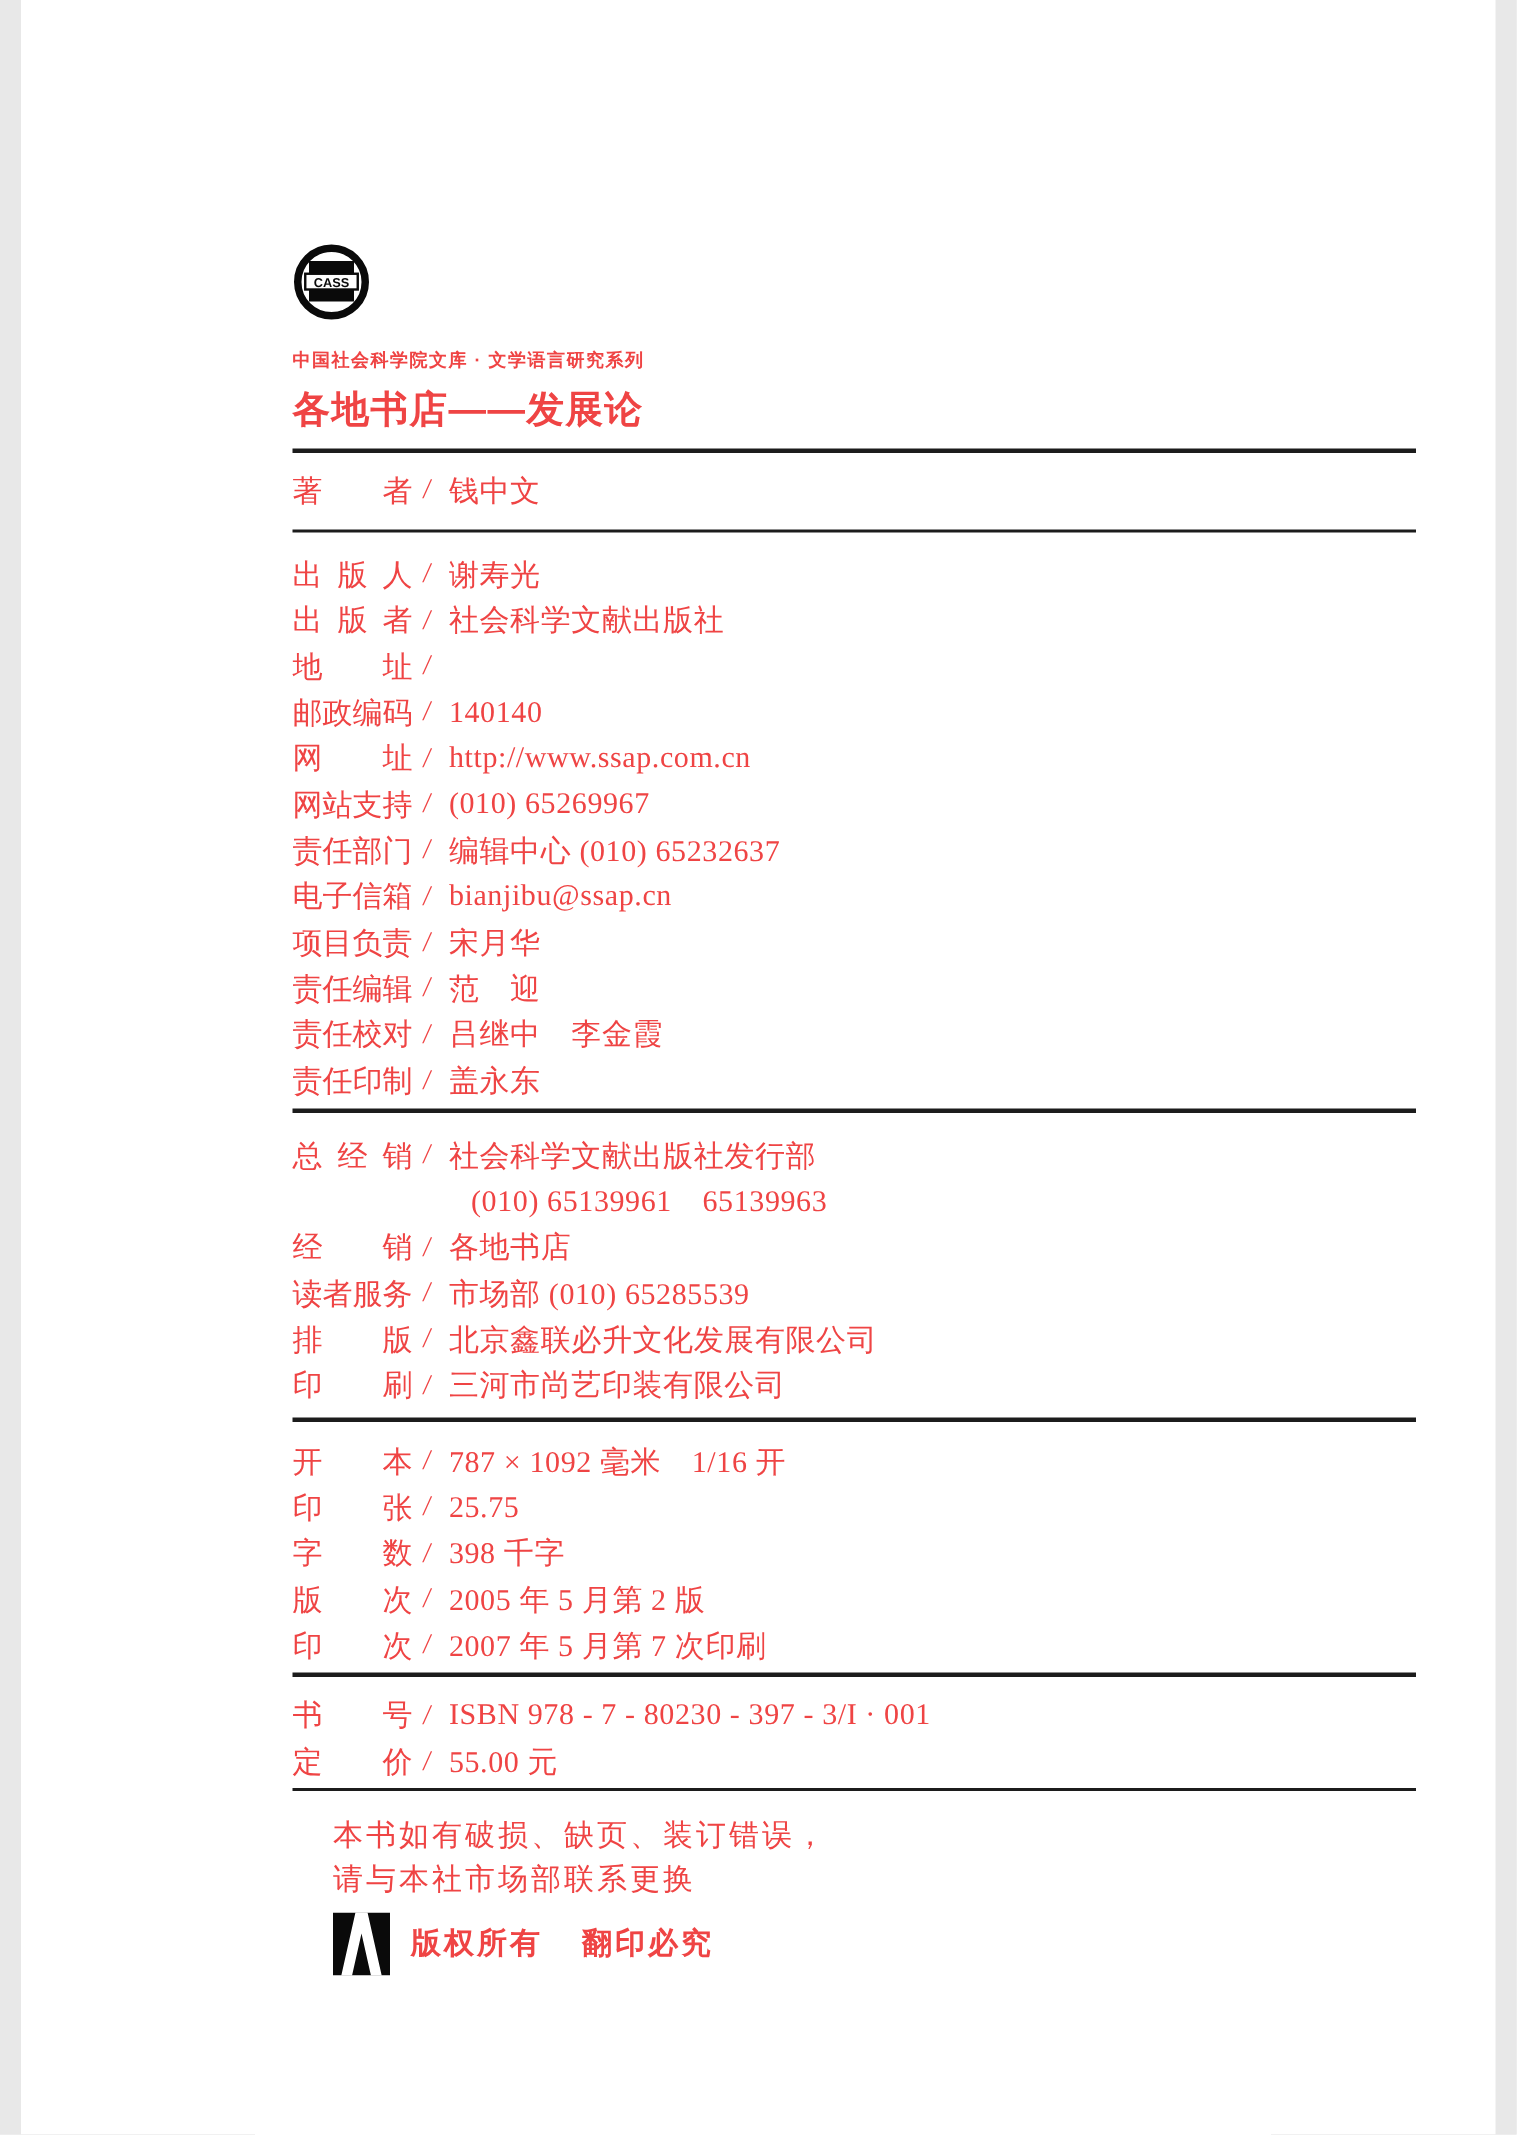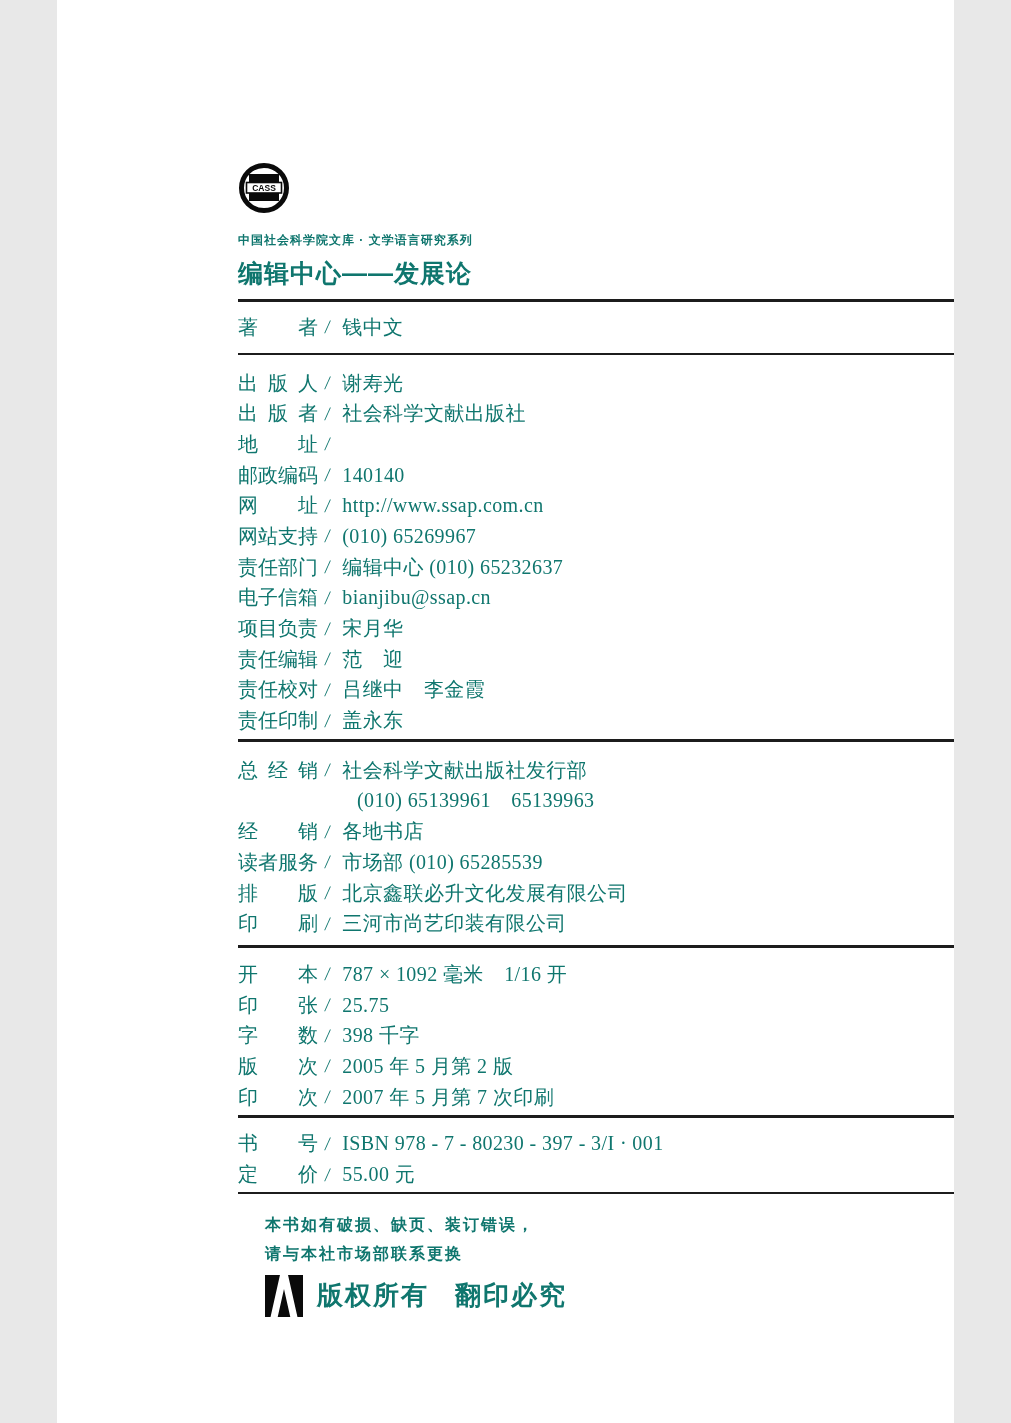--- a/index.html
+++ b/index.html
@@ -1,23 +1,23 @@
 <!DOCTYPE html>
 <html><head>
 <meta charset="utf-8">
 <style>
   * { margin: 0; padding: 0; box-sizing: border-box; }
   html, body { background: #e8e8e8; }
   body { font-family: "Liberation Serif", serif; }
   .sheet {
     position: relative;
-    width: 897px;
+    width: 983px;
     height: 1423px;
     background: #ffffff;
-    color: #0f766e;
+    color: #ef4444;
     overflow: hidden;
     margin: 0 auto;
   }
   .content {
     position: absolute;
     left: 181px;
     top: 162px;
     width: 749px;
   }
   
@@ -71,36 +71,36 @@
     margin: 0 12px 0 7px;
     font-size: 19px;
     transform: skewX(-6deg);
   }
   .row .value { letter-spacing: 0.4px; text-align: center; }
   .row.cont { padding-left: 119px; }
   
   .footer { padding: 16px 0 0 27px; }
   .footer .note {
     font-family: "Liberation Sans", sans-serif;
-    font-weight: 700;
-    font-size: 16px;
+    font-weight: 400;
+    font-size: 20px;
     letter-spacing: 2px;
     height: 29px; line-height: 29px;
     white-space: nowrap;
   }
   .copyright-line {
     margin-top: 7px;
     display: flex;
     align-items: center;
   }
   .a-mark { display: block; width: 38px; height: 42px; flex: none; }
   .copyright-text {
     font-family: Liberation Sans, sans-serif;
     font-weight: bold;
-    font-size: 26px;
+    font-size: 20px;
     letter-spacing: 2px;
     margin-left: 14px;
     white-space: nowrap;
   }
   .copyright-text .gap { margin-left: 26px; }
 </style>
 </head>
 <body>
 
 <div class="sheet">
@@ -108,21 +108,21 @@
 
     <svg class="cass-logo" viewBox="0 0 52 52">
       <circle cx="26" cy="26" r="22.5" fill="none" stroke="#0a0a0a" stroke-width="5"></circle>
       <rect x="11" y="12" width="30" height="8" fill="#0a0a0a"></rect>
       <rect x="11" y="31" width="30" height="8" fill="#0a0a0a"></rect>
       <rect x="8.5" y="20.5" width="35" height="10.5" fill="#ffffff" stroke="#0a0a0a" stroke-width="1.6"></rect>
       <text x="26" y="29" text-anchor="middle" font-family="Liberation Sans, sans-serif" font-weight="bold" font-size="8.5" fill="#0a0a0a">CASS</text>
     </svg>
 
     <div class="series">中国社会科学院文库 · 文学语言研究系列</div>
-    <div class="book-title">编辑中心——发展论</div>
+    <div class="book-title">各地书店——发展论</div>
 
     <div class="rule thick r1"></div>
 
     <div class="group author">
       <div class="row">
         <span class="label">
             <span>著</span>
             <span>者</span>
           </span>
         <span class="sep">/</span>

